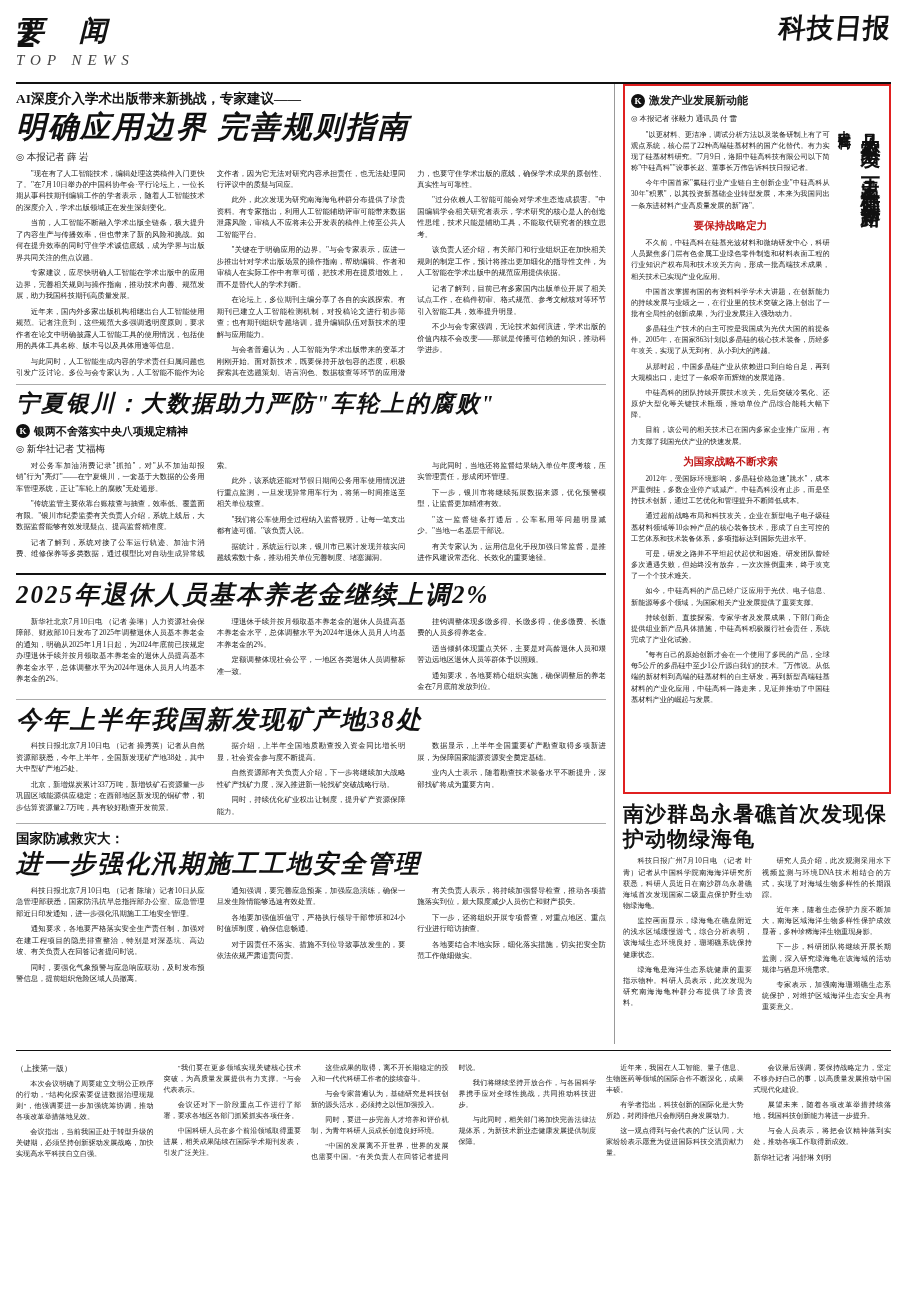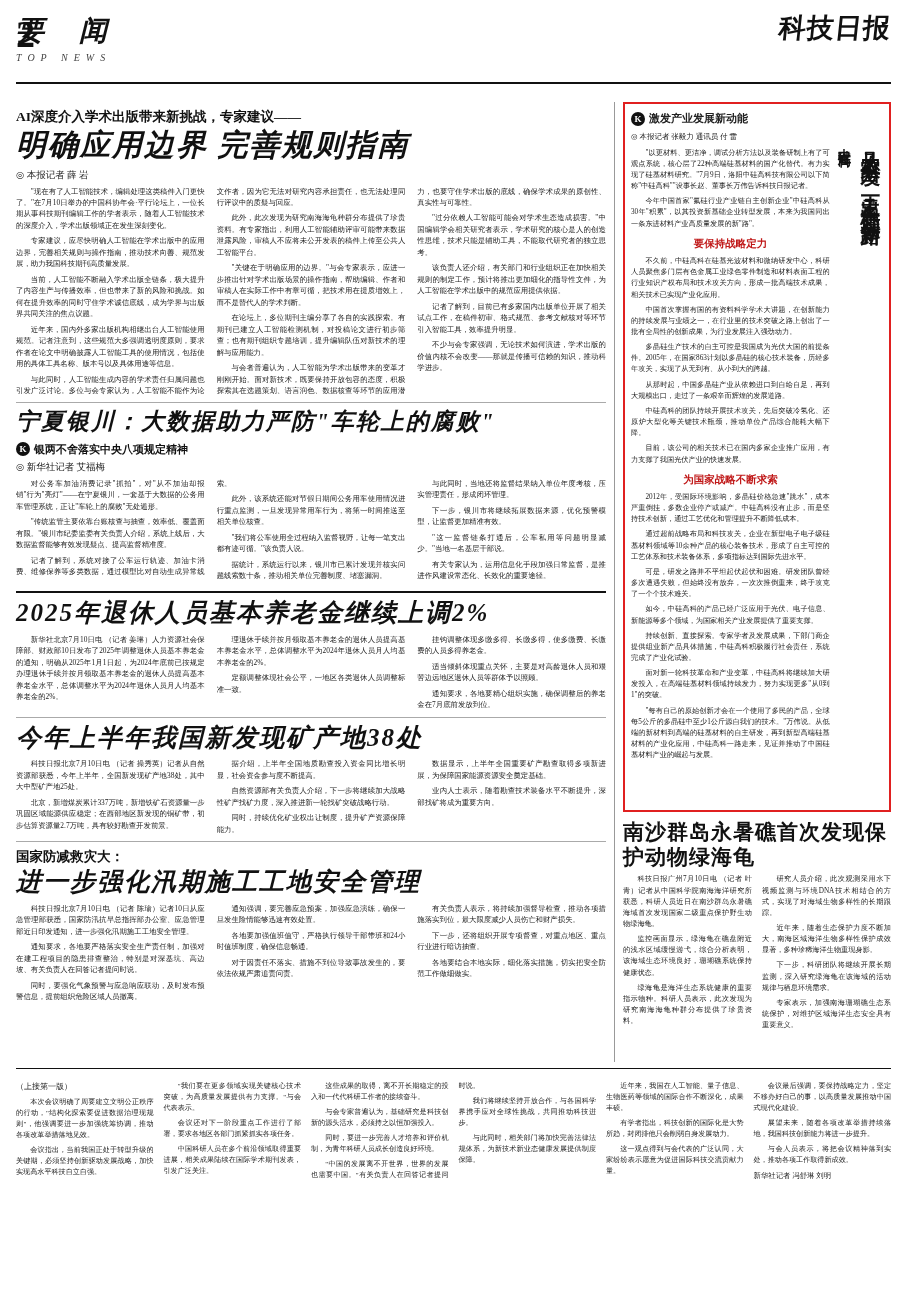--- a/index.html
+++ b/index.html
@@ -53,21 +53,21 @@
     pointer-events: none;
     font-style: italic;
   }
   .mast-center .cn {
     font-size: 28px;
     font-weight: bold;
     letter-spacing: 14px;
     font-family: "Liberation Serif", serif;
   }
   .mast-center .en {
-    font-size: 10px;
+    font-size: 15px;
     letter-spacing: 6px;
     color: #444;
     margin-top: 2px;
   }
   .mast-right {
     position: absolute;
     right: 0;
     top: 10px;
     font-size: 27px;
     font-weight: bold;
@@ -76,21 +76,21 @@
     transform: skewX(-6deg);
   }
   .rule {
     border-top: 2px solid #111;
     margin-top: 4px;
   }
 
   
   .body-wrap {
     display: flex;
-    margin-top: 18px;
+    margin-top: 0;
     height: 960px;
   }
   .left-zone {
     width: 598px;
     padding-right: 8px;
     box-sizing: border-box;
   }
   .right-zone {
     width: 277px;
     border-left: 1px solid #999;
@@ -262,22 +262,22 @@
   <div class="body-wrap">
 
     <div class="left-zone">
 
       <div>
         <div class="shoulder">AI深度介入学术出版带来新挑战，专家建议——</div>
         <div class="headline">明确应用边界  完善规则指南</div>
         <div class="byline">◎ 本报记者  薛 岩</div>
         <div class="cols3">
           <p>"现在有了人工智能技术，编辑处理这类稿件入门更快了。"在7月10日举办的中国科协年会·平行论坛上，一位长期从事科技期刊编辑工作的学者表示，随着人工智能技术的深度介入，学术出版领域正在发生深刻变化。</p>
+          <p>当前，人工智能不断融入学术出版全链条，极大提升了内容生产与传播效率，但也带来了新的风险和挑战。如何在提升效率的同时守住学术诚信底线，成为学界与出版界共同关注的焦点议题。</p>
           <p>专家建议，应尽快明确人工智能在学术出版中的应用边界，完善相关规则与操作指南，推动技术向善、规范发展，助力我国科技期刊高质量发展。</p>
-          <p>当前，人工智能不断融入学术出版全链条，极大提升了内容生产与传播效率，但也带来了新的风险和挑战。如何在提升效率的同时守住学术诚信底线，成为学界与出版界共同关注的焦点议题。</p>
           <p>近年来，国内外多家出版机构相继出台人工智能使用规范。记者注意到，这些规范大多强调透明度原则，要求作者在论文中明确披露人工智能工具的使用情况，包括使用的具体工具名称、版本号以及具体用途等信息。</p>
           <p>与此同时，人工智能生成内容的学术责任归属问题也引发广泛讨论。多位与会专家认为，人工智能不能作为论文作者，因为它无法对研究内容承担责任，也无法处理同行评议中的质疑与回应。</p>
           <p>此外，此次发现为研究南海海龟种群分布提供了珍贵资料。有专家指出，利用人工智能辅助评审可能带来数据泄露风险，审稿人不应将未公开发表的稿件上传至公共人工智能平台。</p>
           <p>"关键在于明确应用的边界。"与会专家表示，应进一步推出针对学术出版场景的操作指南，帮助编辑、作者和审稿人在实际工作中有章可循，把技术用在提质增效上，而不是替代人的学术判断。</p>
           <p>在论坛上，多位期刊主编分享了各自的实践探索。有期刊已建立人工智能检测机制，对投稿论文进行初步筛查；也有期刊组织专题培训，提升编辑队伍对新技术的理解与应用能力。</p>
           <p>与会者普遍认为，人工智能为学术出版带来的变革才刚刚开始。面对新技术，既要保持开放包容的态度，积极探索其在选题策划、语言润色、数据核查等环节的应用潜力，也要守住学术出版的底线，确保学术成果的原创性、真实性与可靠性。</p>
           <p>"过分依赖人工智能可能会对学术生态造成损害。"中国编辑学会相关研究者表示，学术研究的核心是人的创造性思维，技术只能是辅助工具，不能取代研究者的独立思考。</p>
           <p>该负责人还介绍，有关部门和行业组织正在加快相关规则的制定工作，预计将推出更加细化的指导性文件，为人工智能在学术出版中的规范应用提供依据。</p>
           <p>记者了解到，目前已有多家国内出版单位开展了相关试点工作，在稿件初审、格式规范、参考文献核对等环节引入智能工具，效率提升明显。</p>
           <p>不少与会专家强调，无论技术如何演进，学术出版的价值内核不会改变——那就是传播可信赖的知识，推动科学进步。</p>
@@ -376,21 +376,20 @@
           <p>多晶硅生产技术的自主可控是我国成为光伏大国的前提条件。2005年，在国家863计划以多晶硅的核心技术装备，历经多年攻关，实现了从无到有、从小到大的跨越。</p>
           <p>从那时起，中国多晶硅产业从依赖进口到自给自足，再到大规模出口，走过了一条艰辛而辉煌的发展道路。</p>
           <p>中硅高科的团队持续开展技术攻关，先后突破冷氢化、还原炉大型化等关键技术瓶颈，推动单位产品综合能耗大幅下降。</p>
           <p>目前，该公司的相关技术已在国内多家企业推广应用，有力支撑了我国光伏产业的快速发展。</p>
           <div class="sub-h">为国家战略不断求索</div>
           <p>2012年，受国际环境影响，多晶硅价格急速"跳水"，成本严重倒挂，多数企业停产或减产。中硅高科没有止步，而是坚持技术创新，通过工艺优化和管理提升不断降低成本。</p>
           <p>通过超前战略布局和科技攻关，企业在新型电子电子级硅基材料领域等10余种产品的核心装备技术，形成了自主可控的工艺体系和技术装备体系，多项指标达到国际先进水平。</p>
           <p>可是，研发之路并不平坦起伏起伏和困难。研发团队曾经多次遭遇失败，但始终没有放弃，一次次推倒重来，终于攻克了一个个技术难关。</p>
           <p>如今，中硅高科的产品已经广泛应用于光伏、电子信息、新能源等多个领域，为国家相关产业发展提供了重要支撑。</p>
           <p>持续创新、直接探索。专家学者及发展成果，下部门商企提供组业新产品具体措施，中硅高科积极履行社会责任，系统完成了产业化试验。</p>
-          <p>面对新一轮科技革命和产业变革，中硅高科将继续加大研发投入，在高端硅基材料领域持续发力，努力实现更多"从0到1"的突破。</p>
           <p>"每有自己的原始创新才会在一个使用了多民的产品，全球每5公斤的多晶硅中至少1公斤源自我们的技术。"万伟说。从低端的新材料到高端的硅基材料的自主研发，再到新型高端硅基材料的产业化应用，中硅高科一路走来，见证并推动了中国硅基材料产业的崛起与发展。</p>
         </div>
       </div>
 
       <div>
         <div class="right-head2">南沙群岛永暑礁首次发现保护动物绿海龟</div>
         <div class="right-cols">
           <p>科技日报广州7月10日电 （记者  叶青）记者从中国科学院南海海洋研究所获悉，科研人员近日在南沙群岛永暑礁海域首次发现国家二级重点保护野生动物绿海龟。</p>
           <p>监控画面显示，绿海龟在礁盘附近的浅水区域缓慢游弋，综合分析表明，该海域生态环境良好，珊瑚礁系统保持健康状态。</p>
           <p>绿海龟是海洋生态系统健康的重要指示物种。科研人员表示，此次发现为研究南海海龟种群分布提供了珍贵资料。</p>

